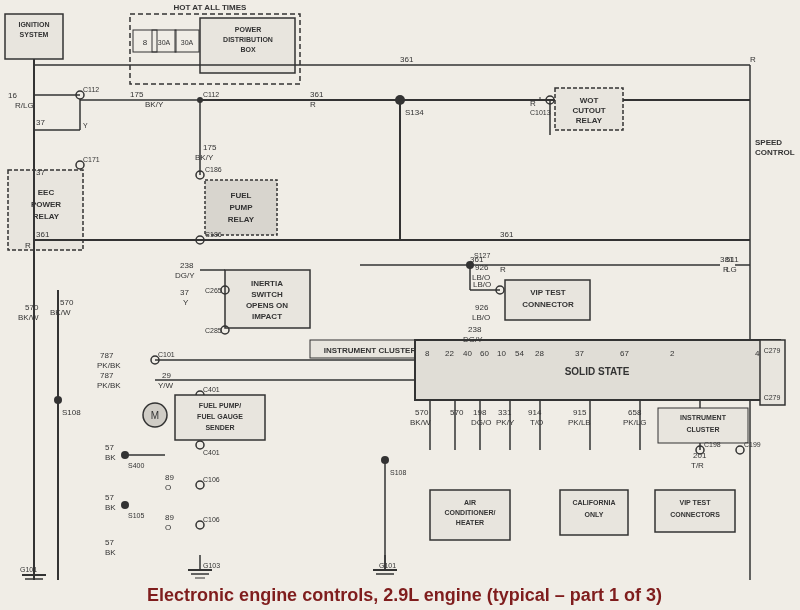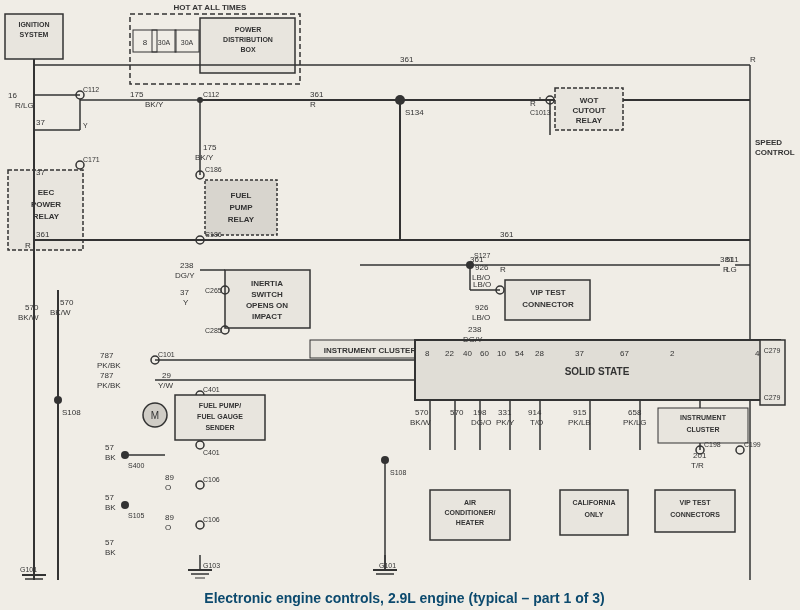--- a/index.html
+++ b/index.html
@@ -23,23 +23,23 @@
       position: absolute;
       top: 0;
       left: 0;
     }
     .caption {
       position: absolute;
       bottom: 4px;
       left: 9px;
       right: 0;
       text-align: center;
-      font-size: 14px;
+      font-size: 18px;
       font-weight: bold;
-      color: #0c4a6e;
+      color: #7f1d1d;
     }
     
   </style>
 </head>
 <body>
 
 <div class="diagram-container">
   <svg class="diagram-svg" viewBox="0 0 800 580" xmlns="http://www.w3.org/2000/svg">
 
     <rect width="800" height="580" fill="#f0ede6"></rect>

